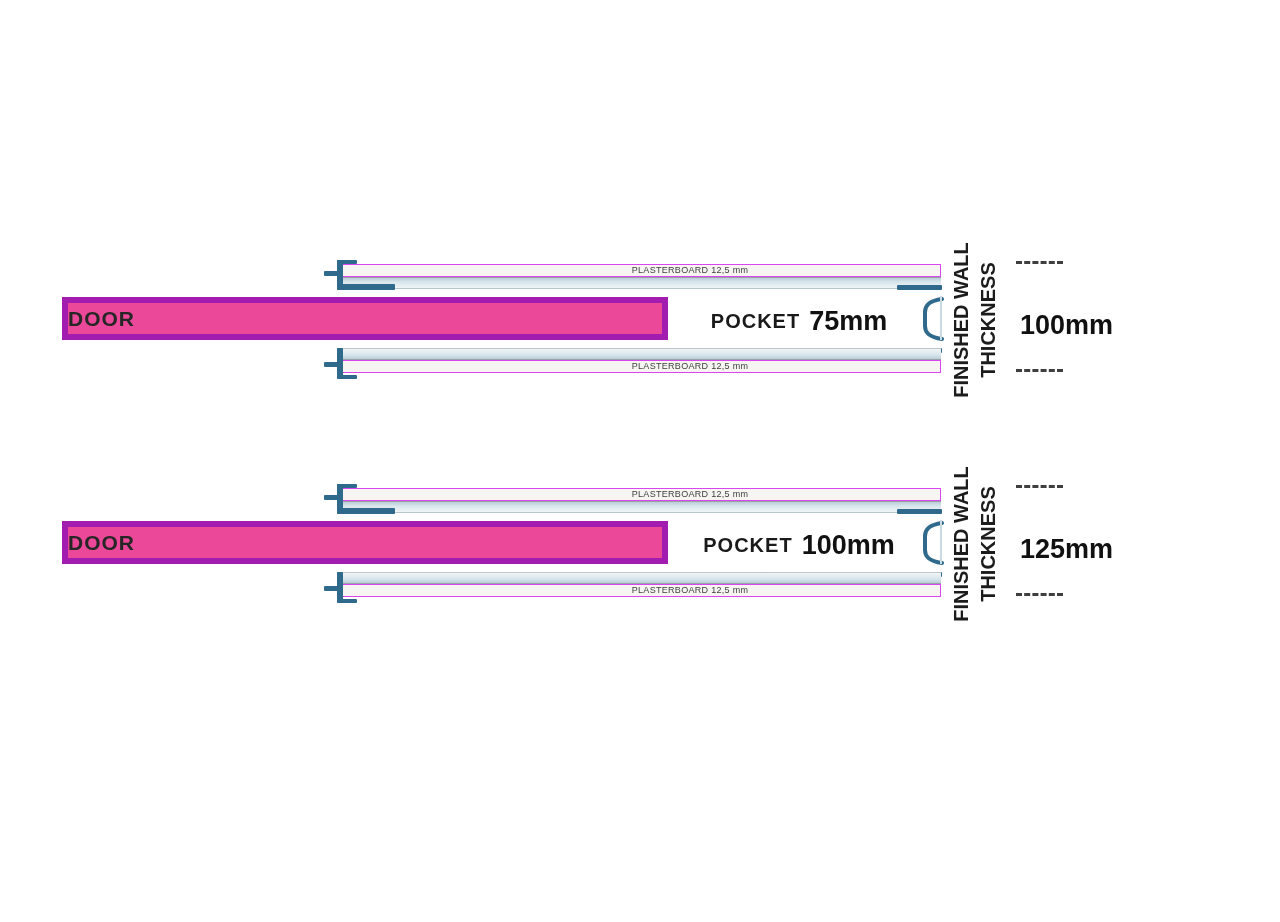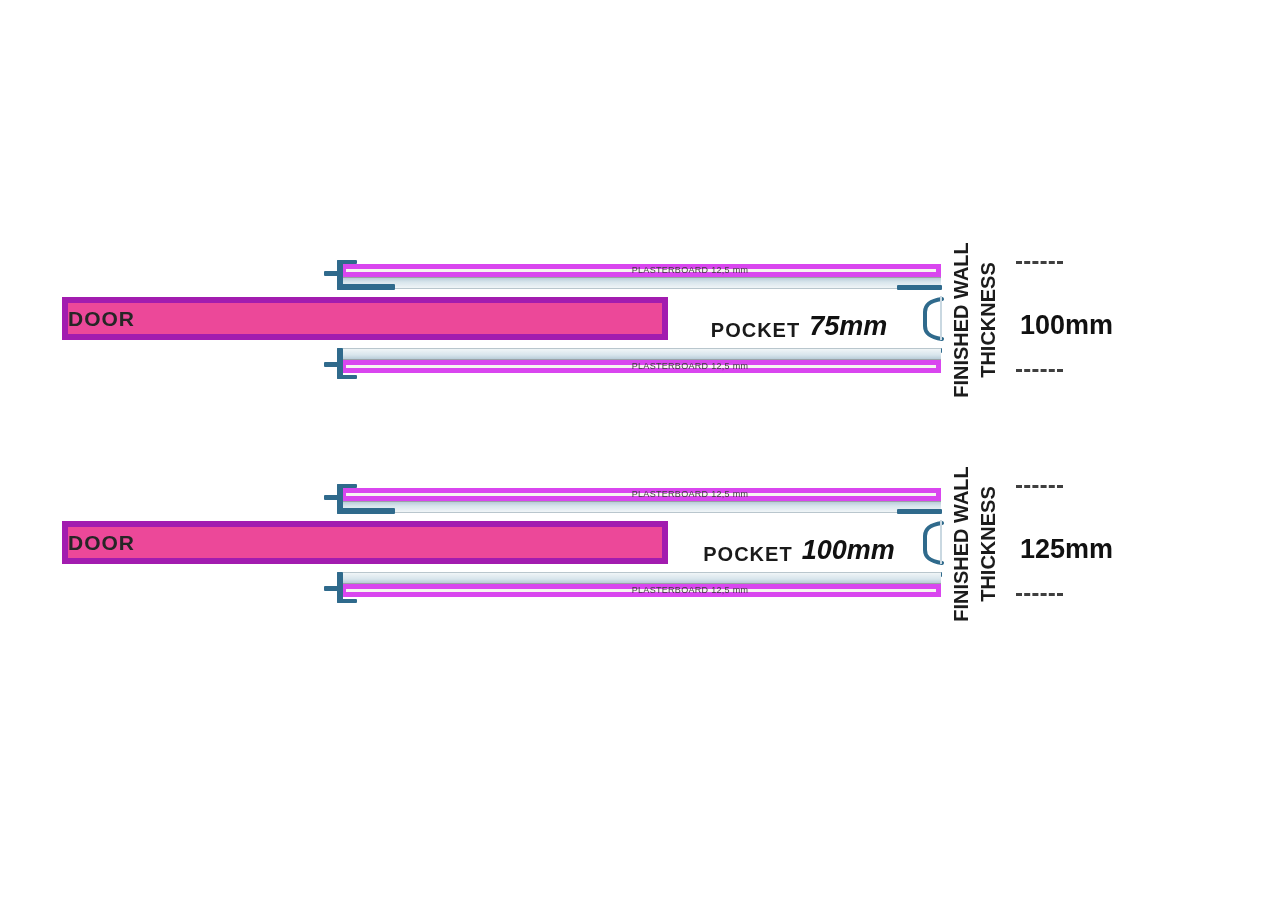--- a/index.html
+++ b/index.html
@@ -12,21 +12,21 @@
     letter-spacing: 0.3px; }
 
   .diagram { position: absolute; left: 0; width: 1280px; height: 160px; }
   .diagram.d0 { top: 240px; }
   .diagram.d1 { top: 464px; }
 
   .abs { position: absolute; }
 
   
   .board-white { left: 341px; width: 600px; height: 13px;
-    background: #f6f5f1; border: 5px solid #d946ef;
+    background: #f6f5f1; border: 1px solid #d946ef;
     display: flex; align-items: center; justify-content: center; }
   .board-white.top { top: 24px; }
   .board-white.bottom { top: 120px; }
   .board-label { font-size: 9px; color: #3e3e3e; letter-spacing: 0.3px;
     white-space: nowrap; padding-left: 98px; line-height: 1; }
 
   
   .board-blue { left: 341px; width: 600px; height: 12px; }
   .board-blue.top { top: 37px;
     background: linear-gradient(#b9cdd9, #d8e5ec 40%, #f0f5f7);
@@ -53,24 +53,24 @@
 
   
   .door { left: 62px; top: 57px; width: 606px; height: 43px;
     background: #ec4899; border: 6px solid #a21caf;
     display: flex; align-items: center; justify-content: flex-start; }
   .door-label { font-size: 21px; font-weight: bold; color: #262626;
     letter-spacing: 1px; }
 
   
   .pocket-row { left: 668px; top: 60px; width: 262px; height: 42px;
-    display: flex; align-items: flex-end; justify-content: center; gap: 9px; }
+    display: flex; align-items: center; justify-content: center; gap: 9px; }
   .pocket-word { font-size: 20px; font-weight: bold; color: #1a1a1a;
     letter-spacing: 1px; }
-  .pocket-size { font-size: 27px; font-weight: bold; color: #111; font-style: italic; }
+  .pocket-size { font-size: 27px; font-weight: bold; color: #111; }
 
   
   .endpost { left: 918px; top: 55px; }
   .end-edge { left: 940px; top: 56px; width: 2px; height: 44px; background: #c9d8e1; }
 
   
   .fwt { left: 948px; top: 0; width: 56px; height: 160px;
     display: flex; align-items: center; justify-content: center; }
   .fwt-inner { width: 165px; height: 56px; transform: rotate(-90deg);
     text-align: center; font-size: 20px; font-weight: bold; color: #1c1c1c;

